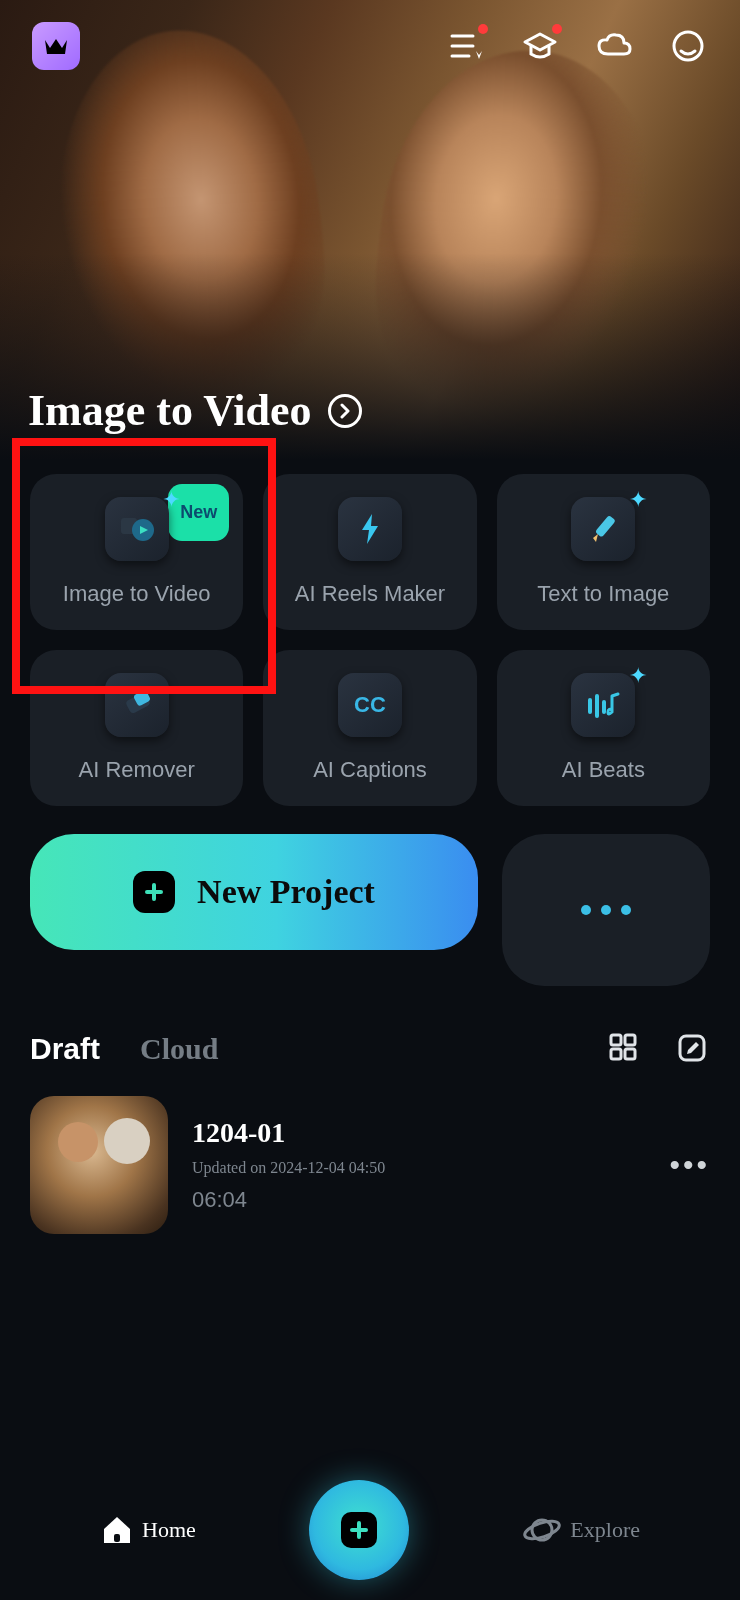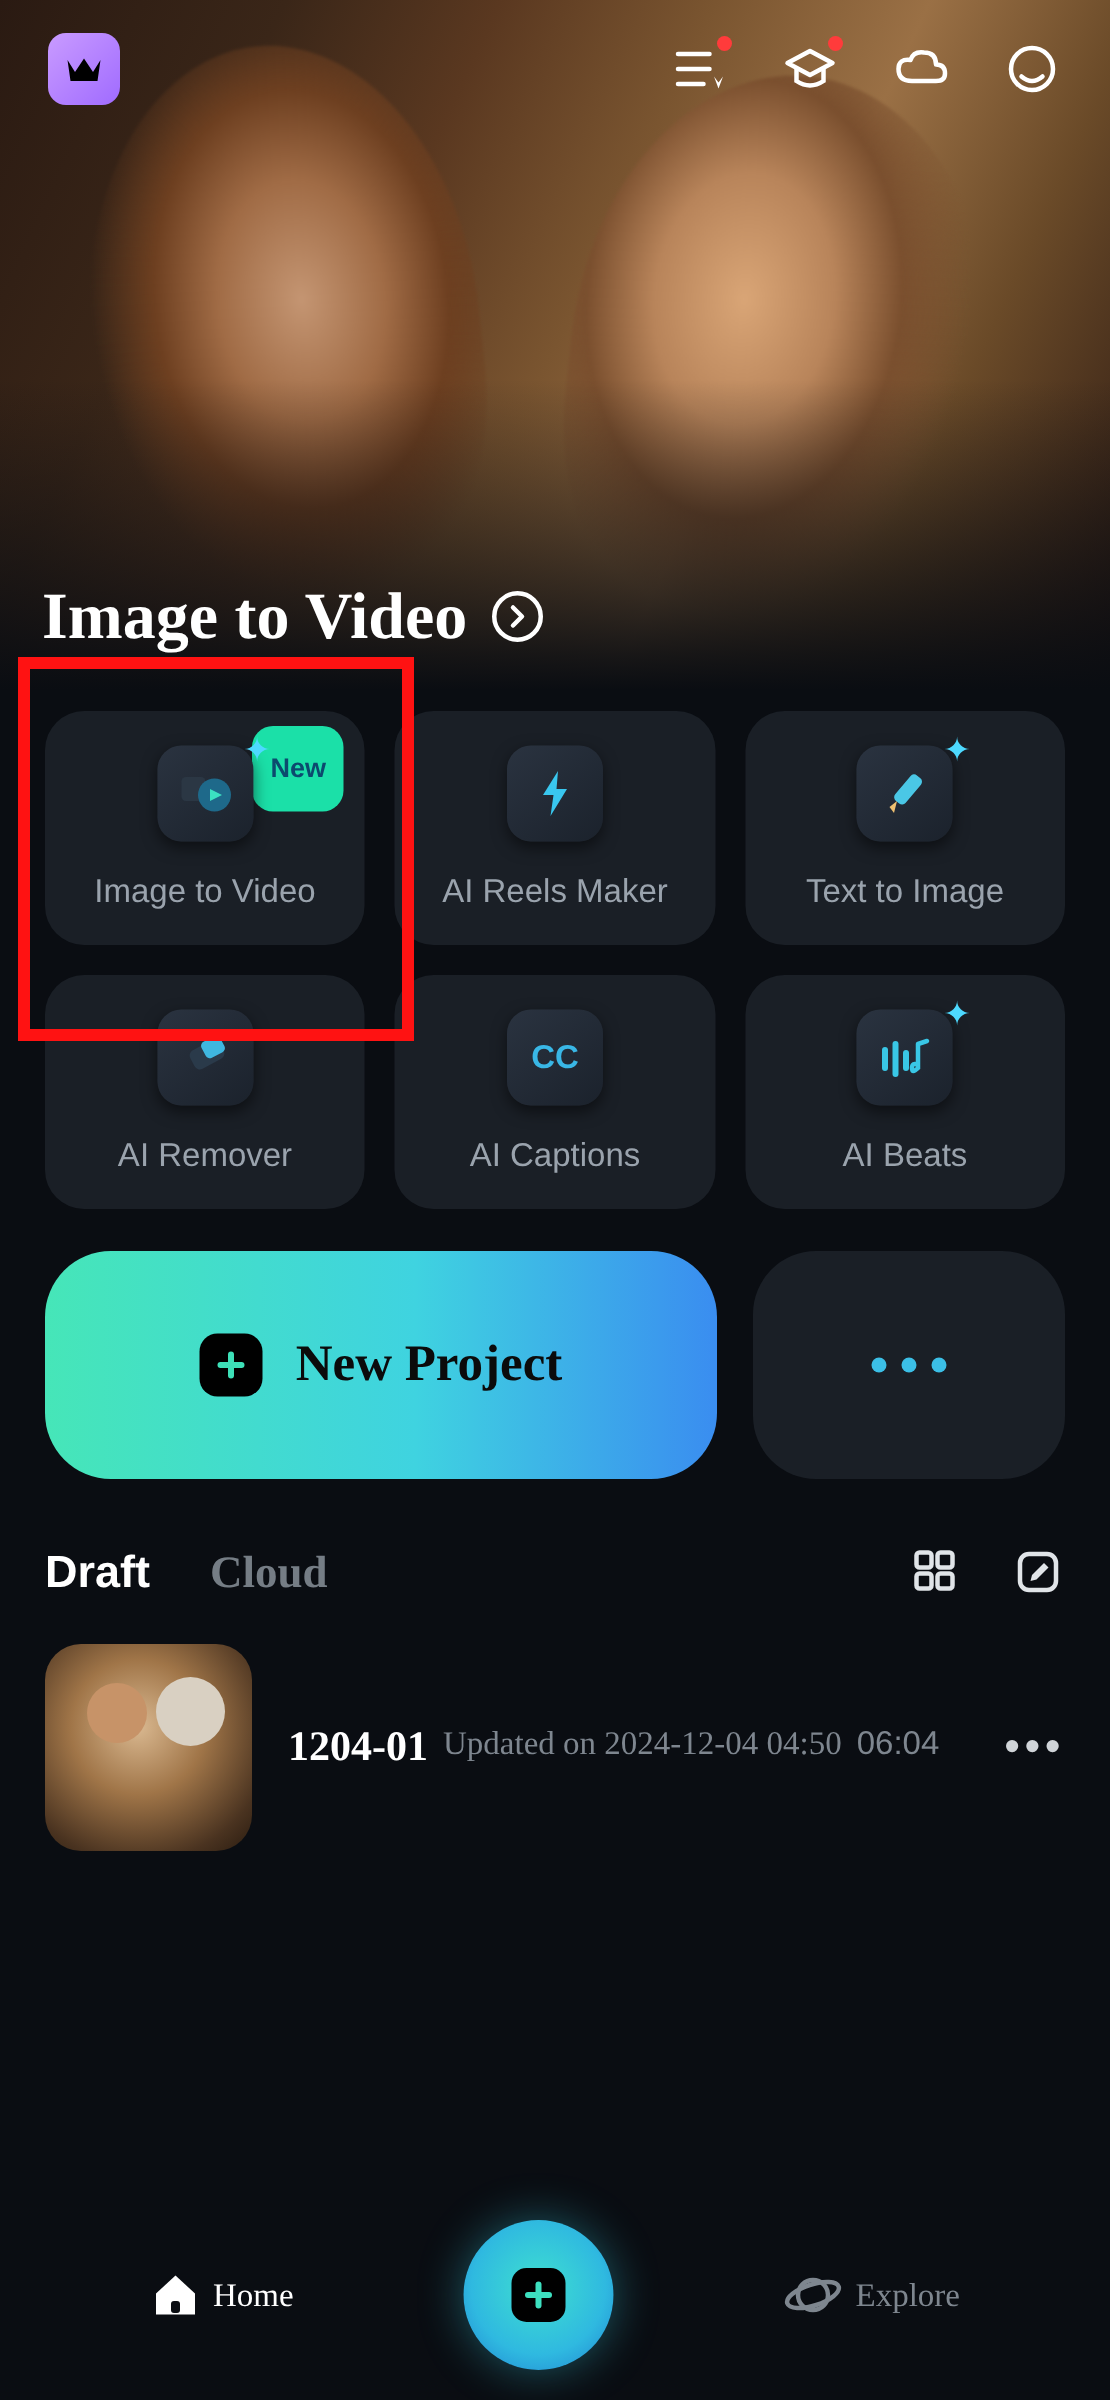--- a/index.html
+++ b/index.html
@@ -107,21 +107,21 @@
     background:#1be0a8; color:#0c4a6e; font-size:18px; font-weight:700;
     padding:18px 12px; border-radius:14px;
   }
 
   
   .project-row {
     padding: 28px 30px 0 30px;
     display:grid; grid-template-columns: 1fr 208px; gap: 24px;
   }
   .new-project-btn {
-    height:152px; border-radius:44px;
+    height:116px; border-radius:44px;
     background:linear-gradient(90deg,#46e6b8 0%,#3fd3e0 55%,#3a8df0 100%);
     display:flex; align-items:center; justify-content:center; gap:22px;
   }
   .plus-black {
     width:42px; height:42px; background:#000; border-radius:12px;
     display:flex; align-items:center; justify-content:center;
   }
   .new-project-label { font-size:34px; font-weight:600; color:#0b0b0b; font-family: Georgia, serif;}
   .more-btn {
     height:152px; border-radius:42px; background:#1a1f26;
@@ -149,23 +149,23 @@
     position:relative; overflow:hidden;
   }
   .thumb::before{
     content:""; position:absolute; left:28px; top:26px; width:40px; height:40px;
     background:#c79368; border-radius:50%;
   }
   .thumb::after{
     content:""; position:absolute; right:18px; top:22px; width:46px; height:46px;
     background:#d9d0c2; border-radius:50%;
   }
-  .draft-meta { flex:1; display:flex; flex-direction:row; gap:10px;}
+  .draft-meta { flex:1; display:flex; flex-direction:column; gap:10px;}
   .draft-title { font-size:28px; font-weight:600; color:#fff; font-family: Georgia, serif;}
-  .draft-updated { font-size:22px; color:#7e868f; font-family: Georgia, serif;}
+  .draft-updated { font-size:16px; color:#7e868f; font-family: Georgia, serif;}
   .draft-duration { font-size:22px; color:#7e868f;}
   .draft-more { color:#d0d4d8; font-size:30px; letter-spacing:3px;}
 
   
   .bottom-nav {
     position:absolute; bottom:20px; left:0; right:0;
     display:flex; align-items:center; justify-content:space-between;
     padding: 0 100px;
   }
   .nav-item { display:flex; flex-direction:row; align-items:center; gap:8px;}

